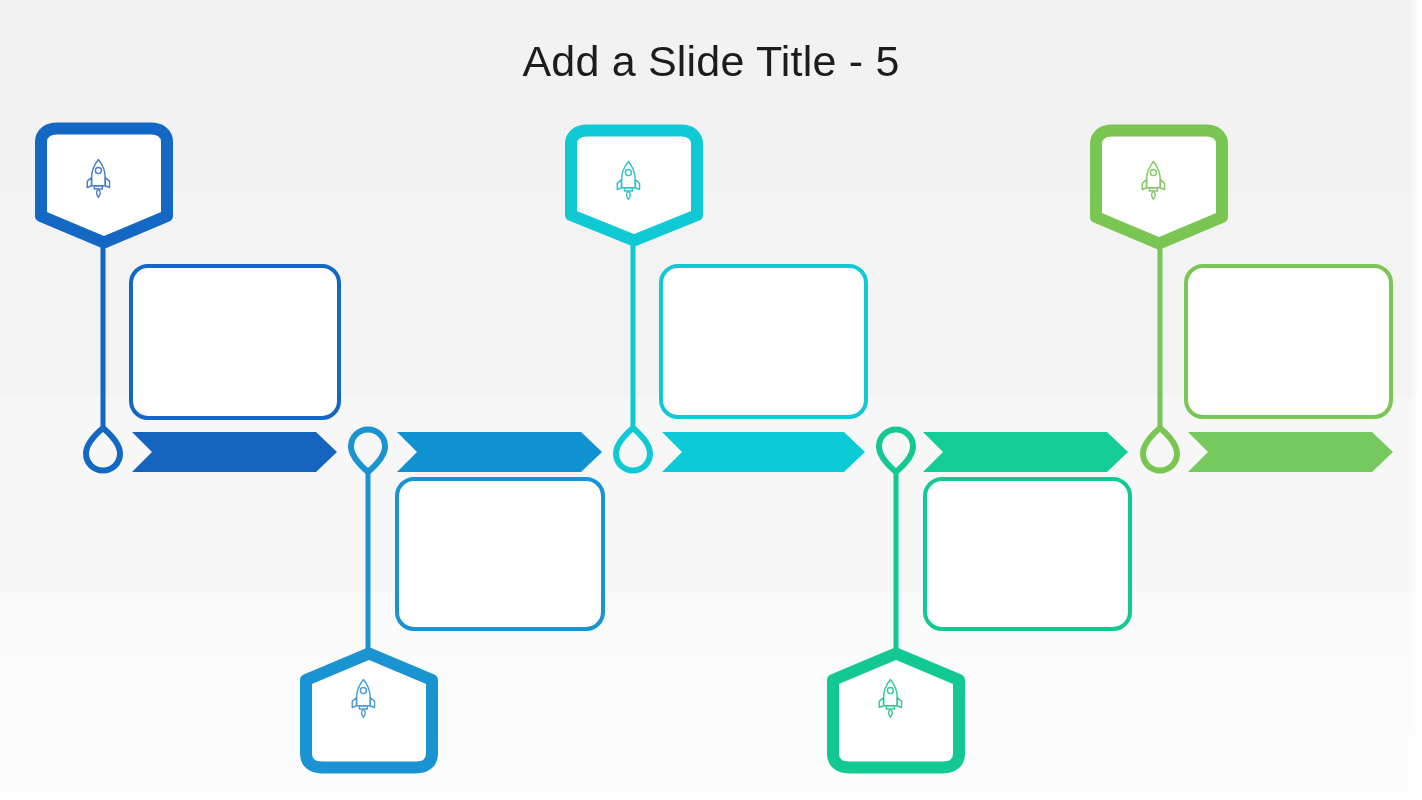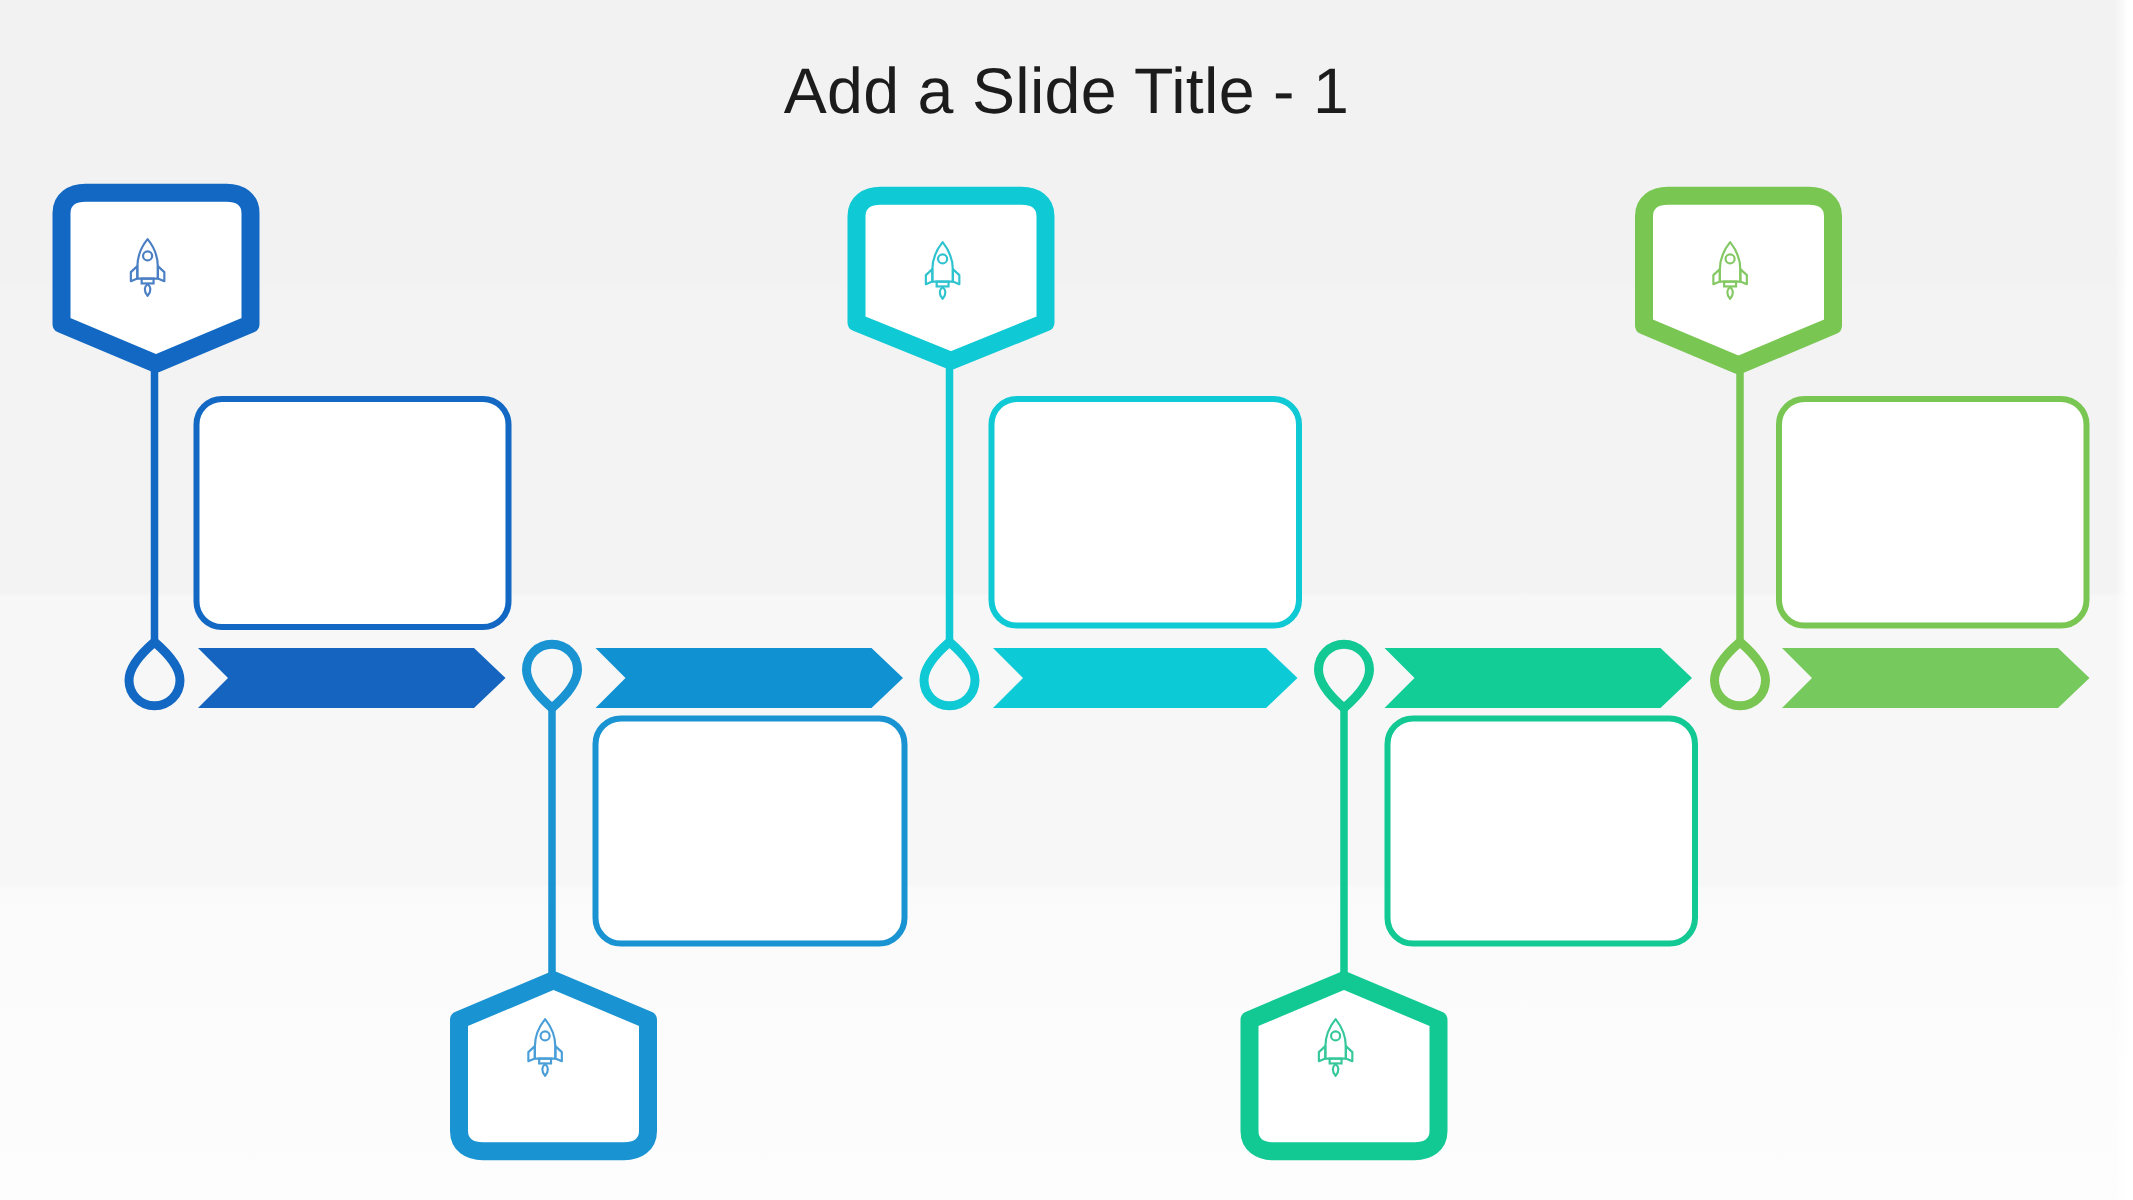--- a/index.html
+++ b/index.html
@@ -48,21 +48,21 @@
   .hit{
     position:absolute;
     background:transparent;
   }
 </style>
 </head>
 <body>
 
 <div id="slide">
 
-  <div class="title">Add a Slide Title - 1</div>
+  <div class="title">Add a Slide Title - 5</div>
 
   <svg class="svg-layer" viewBox="0 0 1422 800" width="1422" height="800" xmlns="http://www.w3.org/2000/svg">
     <defs>
 
       <g id="rocket">
         <path d="M20 2 C26.5 10 29.5 19 29.5 27.5 L29.5 38.5 L10.5 38.5 L10.5 27.5 C10.5 19 13.5 10 20 2 Z" fill="none" stroke-width="2" stroke-linejoin="round" stroke-linecap="round"></path>
         <circle cx="20" cy="17.5" r="4.2" fill="none" stroke-width="2"></circle>
         <path d="M10.5 27 L4.5 32.5 L4.5 41 L10.5 38.5 Z" fill="none" stroke-width="2" stroke-linejoin="round"></path>
         <path d="M29.5 27 L35.5 32.5 L35.5 41 L29.5 38.5 Z" fill="none" stroke-width="2" stroke-linejoin="round"></path>
         <rect x="14.5" y="38.5" width="11" height="4.5" fill="none" stroke-width="2"></rect>

